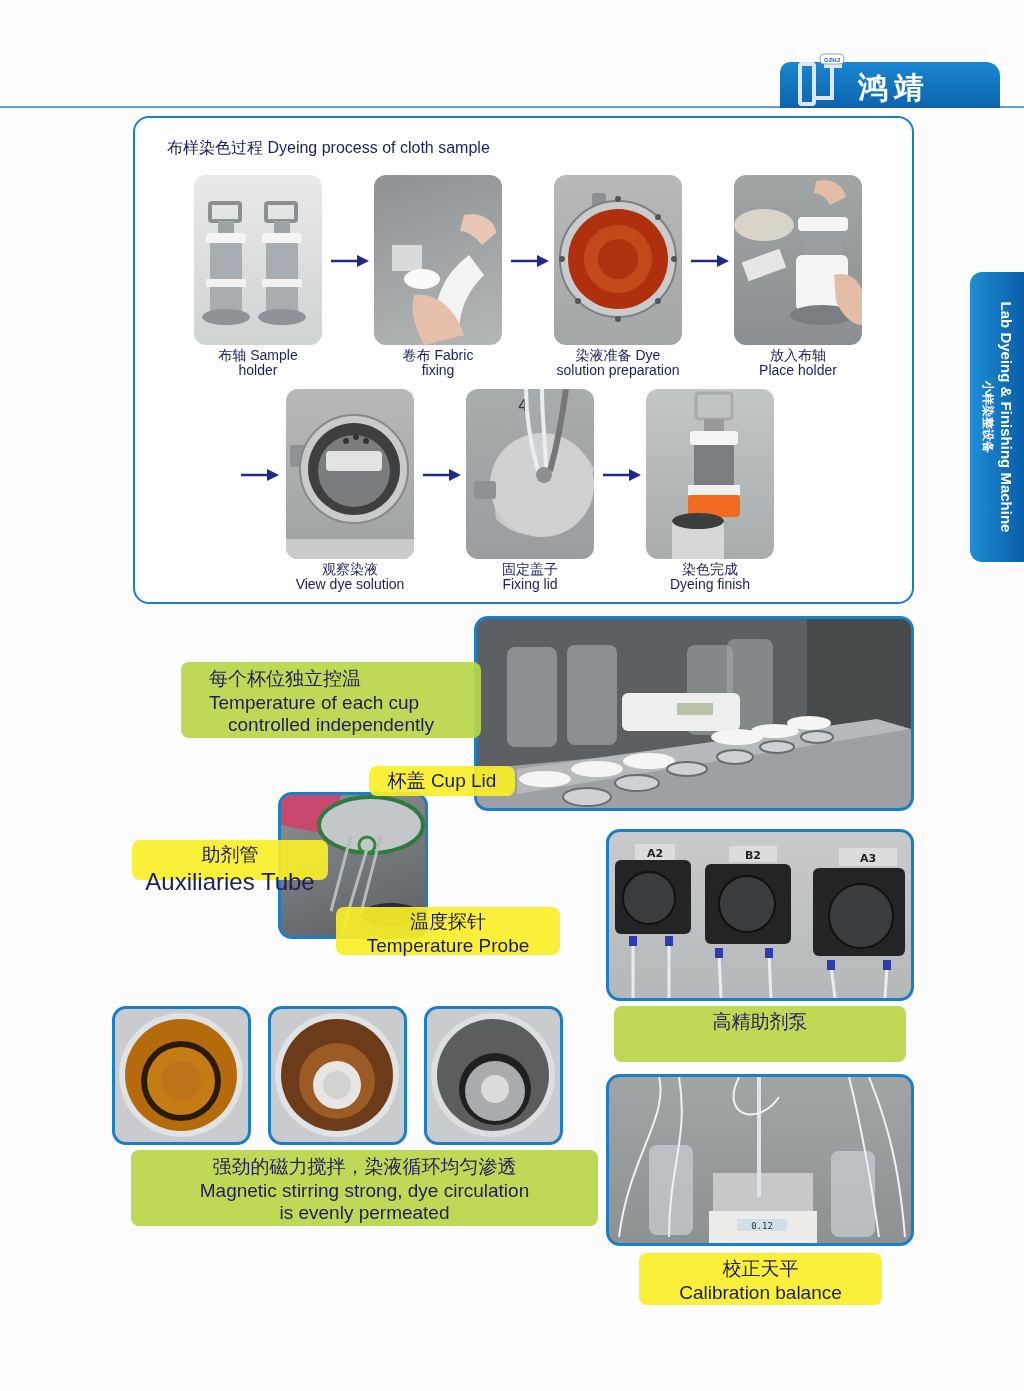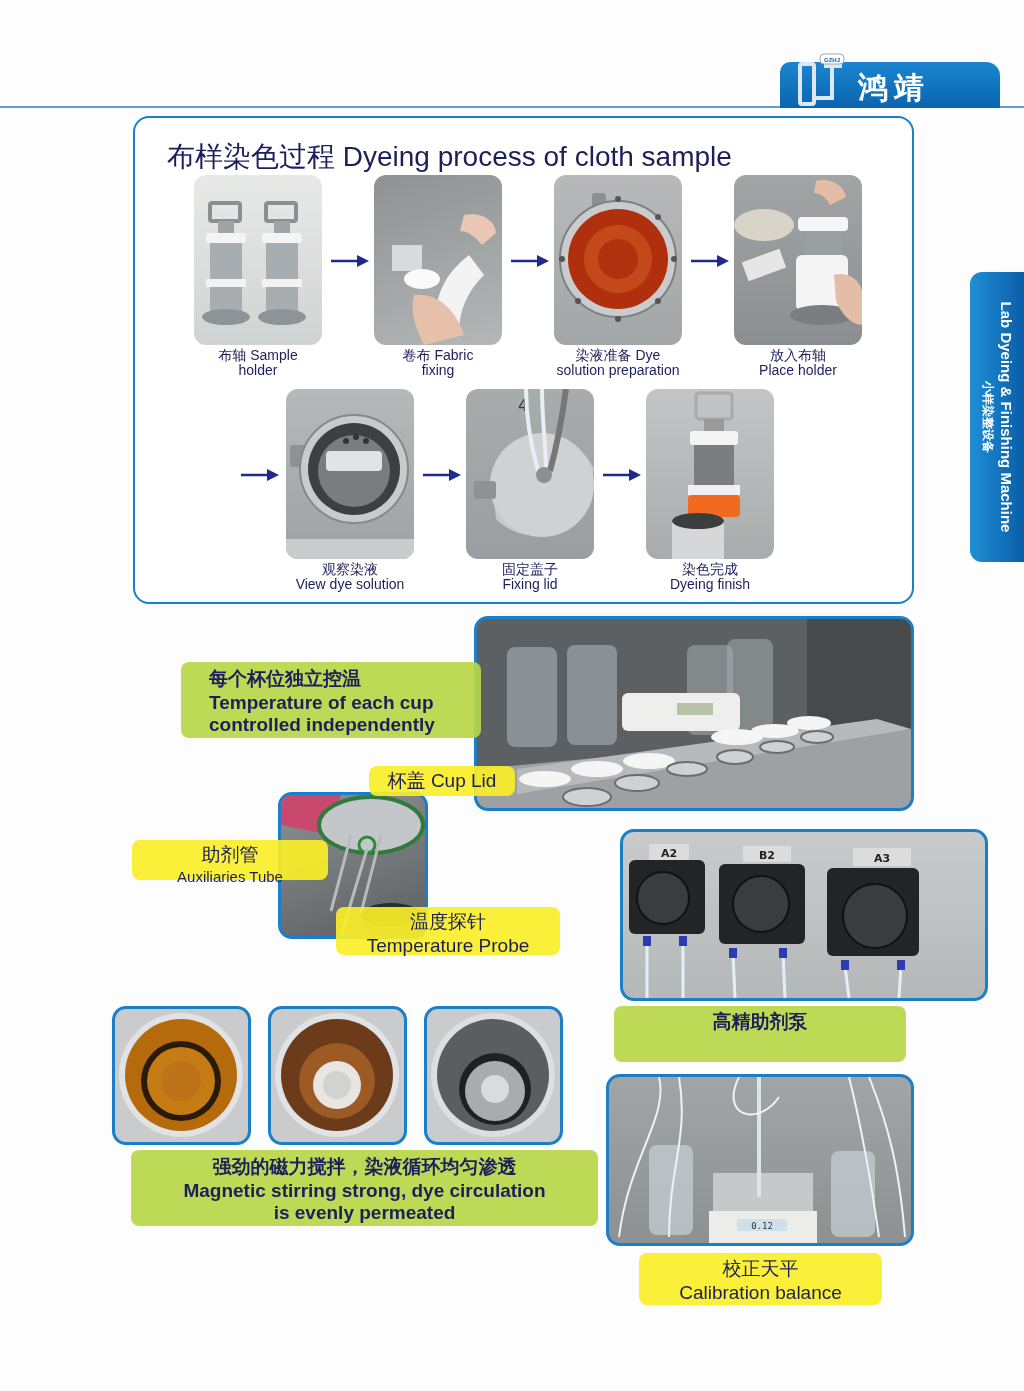--- a/index.html
+++ b/index.html
@@ -13,34 +13,34 @@
     .logo-text { position: absolute; left: 78px; top: 6px; font-size: 30px; color: #fff; font-weight: bold; letter-spacing: 6px; font-family: "DejaVu Sans", sans-serif; }
 
     
     .side-tab { position: absolute; left: 970px; top: 272px; width: 54px; height: 290px; background: linear-gradient(90deg,#1e8fd6,#0a5ea8); border-radius: 12px 0 0 12px; }
     .side-tab-inner { position: absolute; left: 50%; top: 50%; transform: translate(-50%,-50%) rotate(90deg); white-space: nowrap; color: #fff; text-align: center; }
     .side-tab-en { font-size: 15px; font-weight: bold; display: block; }
     .side-tab-cn { font-size: 12px; font-weight: bold; display: block; margin-top: 2px; }
 
     
     .process-panel { position: absolute; left: 133px; top: 116px; width: 781px; height: 488px; border: 2px solid #1a7fc8; border-radius: 16px; background: #fff; }
-    .process-title { position: absolute; left: 32px; top: 20px; font-size: 28px; color: #1d1f5a; }
+    .process-title { position: absolute; left: 32px; top: 20px; font-size: 16px; color: #1d1f5a; }
 
     .step { position: absolute; width: 130px; text-align: center; }
     .step .photo { width: 128px; height: 170px; border-radius: 12px; margin: 0 auto; overflow: hidden; position: relative; }
     .step .cap-cn { font-size: 14px; line-height: 15px; margin-top: 3px; }
     .step .cap-en { font-size: 14px; line-height: 15px; }
     .arrow { position: absolute; width: 40px; height: 14px; }
 
     
     .frame { position: absolute; border: 3px solid #1a7fc8; border-radius: 14px; overflow: hidden; }
 
     
     .label { position: absolute; border-radius: 8px; text-align: center; color: #1d1f5a; }
-    .label-green { background: rgba(184,214,72,0.92); font-weight: bold; }
+    .label-green { background: rgba(184,214,72,0.92); }
     .label-yellow { background: rgba(250,238,40,0.92); }
     .label .cn { display: block; }
     .label .en { display: block; }
   </style>
 </head>
 <body>
 
 <div class="header-rule"></div>
 <div class="logo-tab">
   <svg class="logo-mark" viewBox="0 0 48 54">
@@ -248,48 +248,48 @@
       <ellipse cx="258" cy="138" rx="18" ry="7"></ellipse>
         <ellipse cx="300" cy="128" rx="17" ry="6"></ellipse>
         <ellipse cx="340" cy="118" rx="16" ry="6"></ellipse>
     </g>
   </svg>
 </div>
 
 <div class="label label-green" style="left:181px; top:662px; width:300px; height:76px; padding-top:4px;">
   <span class="cn" style="font-size:19px; text-align:left; padding-left:28px;">每个杯位独立控温</span>
   <span class="en" style="font-size:19px; text-align:left; padding-left:28px;">Temperature of each cup</span>
-  <span class="en" style="font-size:19px; text-align:left; padding-left:28px;">controlled independently</span>
+  <span class="en" style="font-size:19px; text-align:left; padding-left:28px;margin-left:19px;">controlled independently</span>
 </div>
 
 <div class="frame" style="left:278px; top:792px; width:150px; height:147px; background:linear-gradient(160deg,#8e9193,#5c5f61);">
   <svg width="144" height="141" viewBox="0 0 144 141">
     <path d="M0 0 L60 0 L50 40 L0 30 Z" fill="#c9486e"></path>
     <ellipse cx="90" cy="30" rx="52" ry="28" fill="#c4c7c9" stroke="#2f7a3c" stroke-width="4"></ellipse>
     <circle cx="86" cy="50" r="8" fill="none" stroke="#2f8a3c" stroke-width="3"></circle>
     <line x1="70" y1="40" x2="50" y2="116" stroke="#b8bbbd" stroke-width="3"></line>
     <line x1="86" y1="54" x2="60" y2="141" stroke="#b8bbbd" stroke-width="3"></line>
     <line x1="100" y1="40" x2="80" y2="118" stroke="#b8bbbd" stroke-width="3"></line>
     <ellipse cx="110" cy="120" rx="30" ry="12" fill="#2a2c2d"></ellipse>
   </svg>
 </div>
 
 <div class="label label-yellow" style="left:369px; top:766px; width:146px; height:30px; line-height:30px; font-size:19px;">杯盖 Cup Lid</div>
 
 <div class="label label-yellow" style="left:132px; top:840px; width:196px; height:40px; padding-top:2px;">
   <span class="cn" style="font-size:19px;">助剂管</span>
-  <span class="en" style="font-size:15px;">Auxiliaries Tube</span>
+  <span class="en" style="font-size:24px;">Auxiliaries Tube</span>
 </div>
 
 <div class="label label-yellow" style="left:336px; top:907px; width:224px; height:48px; padding-top:2px;">
   <span class="cn" style="font-size:19px;">温度探针</span>
   <span class="en" style="font-size:19px;">Temperature Probe</span>
 </div>
 
-<div class="frame" style="left:606px; top:829px; width:368px; height:172px; background:linear-gradient(180deg,#c8cacb,#b5b8b9);margin-left:14px;">
+<div class="frame" style="left:606px; top:829px; width:308px; height:172px; background:linear-gradient(180deg,#c8cacb,#b5b8b9);">
   <svg width="302" height="166" viewBox="0 0 302 166">
     <g font-family="DejaVu Sans, sans-serif" font-size="11" font-weight="bold" fill="#222" text-anchor="middle">
       <rect x="26" y="12" width="40" height="16" fill="#dcdcdc"></rect>
       <rect x="120" y="14" width="48" height="16" fill="#dcdcdc"></rect>
       <rect x="230" y="16" width="58" height="18" fill="#dcdcdc"></rect>
       <text x="46" y="25">A2</text>
       <text x="144" y="27">B2</text>
       <text x="259" y="30">A3</text>
     </g>
     <rect x="6" y="28" width="76" height="74" rx="6" fill="#222426"></rect>

